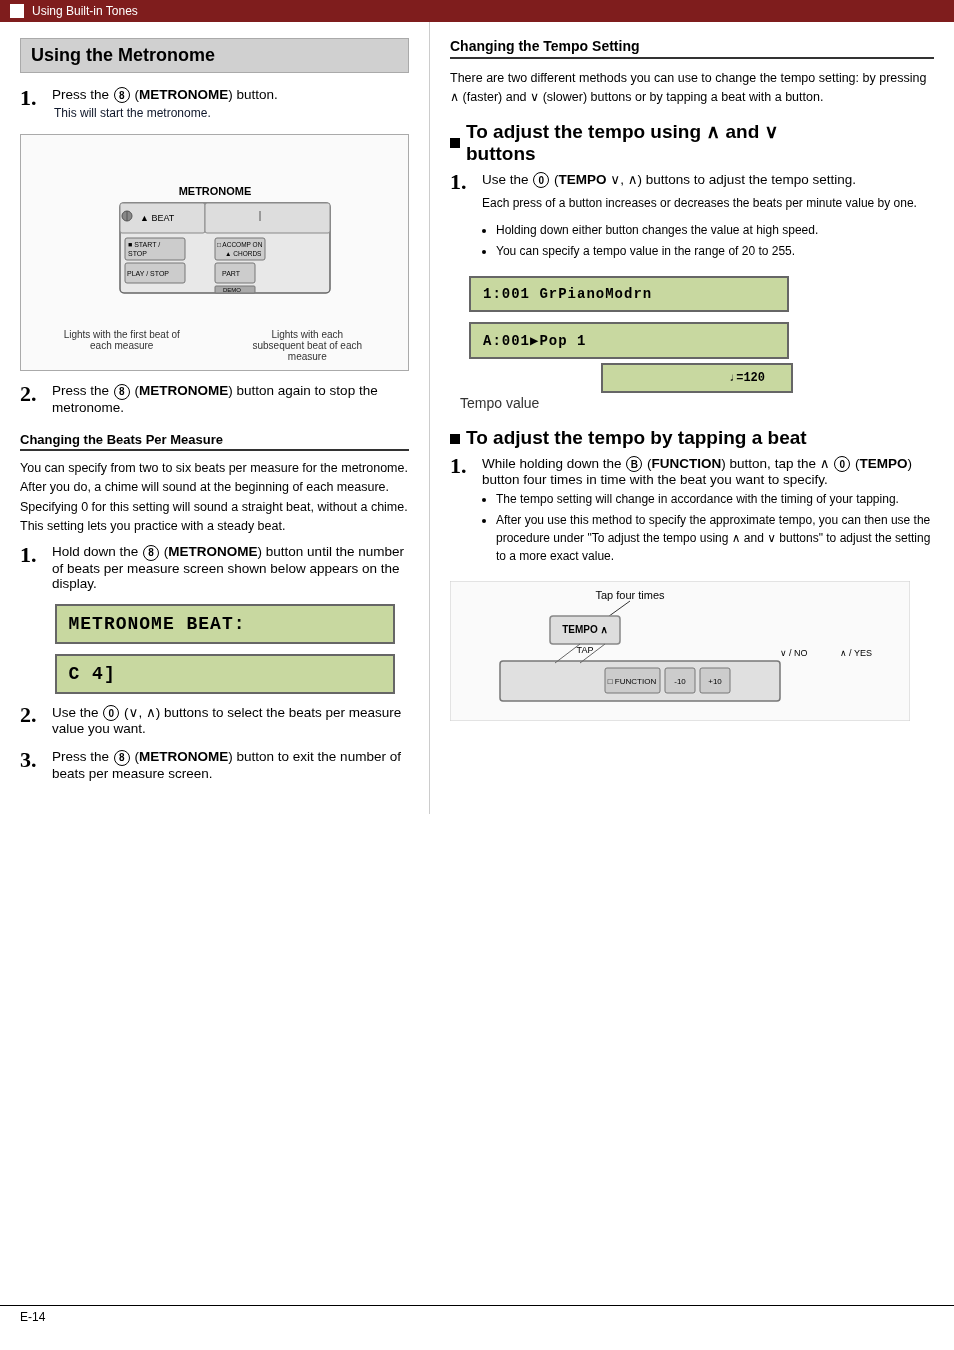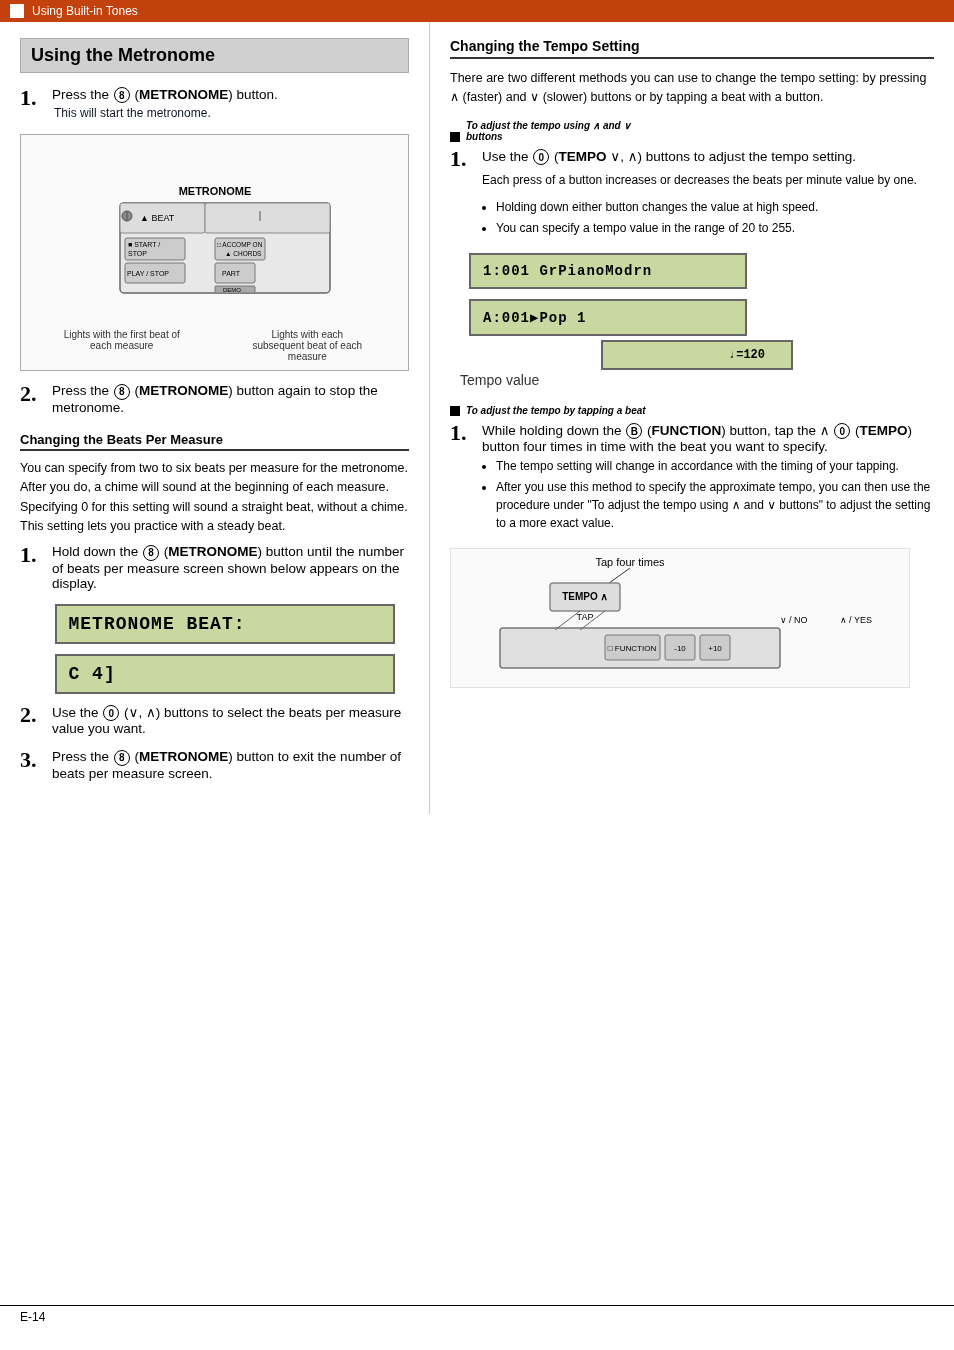--- a/index.html
+++ b/index.html
@@ -8,21 +8,21 @@
       min-height: 1350px;
       background: #fff;
       font-family: Arial, Helvetica, sans-serif;
       font-size: 13px;
       color: #000;
       position: relative;
     }
 
     
     .header-bar {
-      background: #c2410c;
+      background: #7f1d1d;
       color: #fff;
       padding: 4px 10px;
       font-size: 12px;
       display: flex;
       align-items: center;
     }
     .header-bar-icon {
       width: 14px;
       height: 14px;
       background: #fff;
@@ -154,21 +154,21 @@
       font-weight: bold;
       padding: 8px 12px;
       letter-spacing: 1px;
       margin: 10px auto;
       display: block;
       width: 340px;
       text-align: left;
     }
     .lcd-small {
       font-size: 14px;
-      width: 278px;
+      width: 320px;
       margin-left: 9px;
     }
     .lcd-tempo {
       background: #c8d8a0;
       border: 2px solid #666;
       font-family: 'Courier New', monospace;
       font-size: 12px;
       font-weight: bold;
       padding: 6px 26px;
       margin: 4px auto;
@@ -194,26 +194,25 @@
       font-size: 14px;
       font-weight: bold;
       border-bottom: 2px solid #333;
       padding-bottom: 3px;
       margin-bottom: 10px;
       margin-top: 0;
     }
 
     
     .sub-heading {
-      font-size: 10px;
+      font-size: 19px;
       font-weight: bold;
       margin: 12px 0 6px 0;
       display: flex;
-      align-items: flex-end;
-      font-style: italic;
+      align-items: center;
     }
     .black-square {
       display: inline-block;
       width: 10px;
       height: 10px;
       background: #000;
       margin-right: 6px;
       margin-top: 2px;
       flex-shrink: 0;
     }

